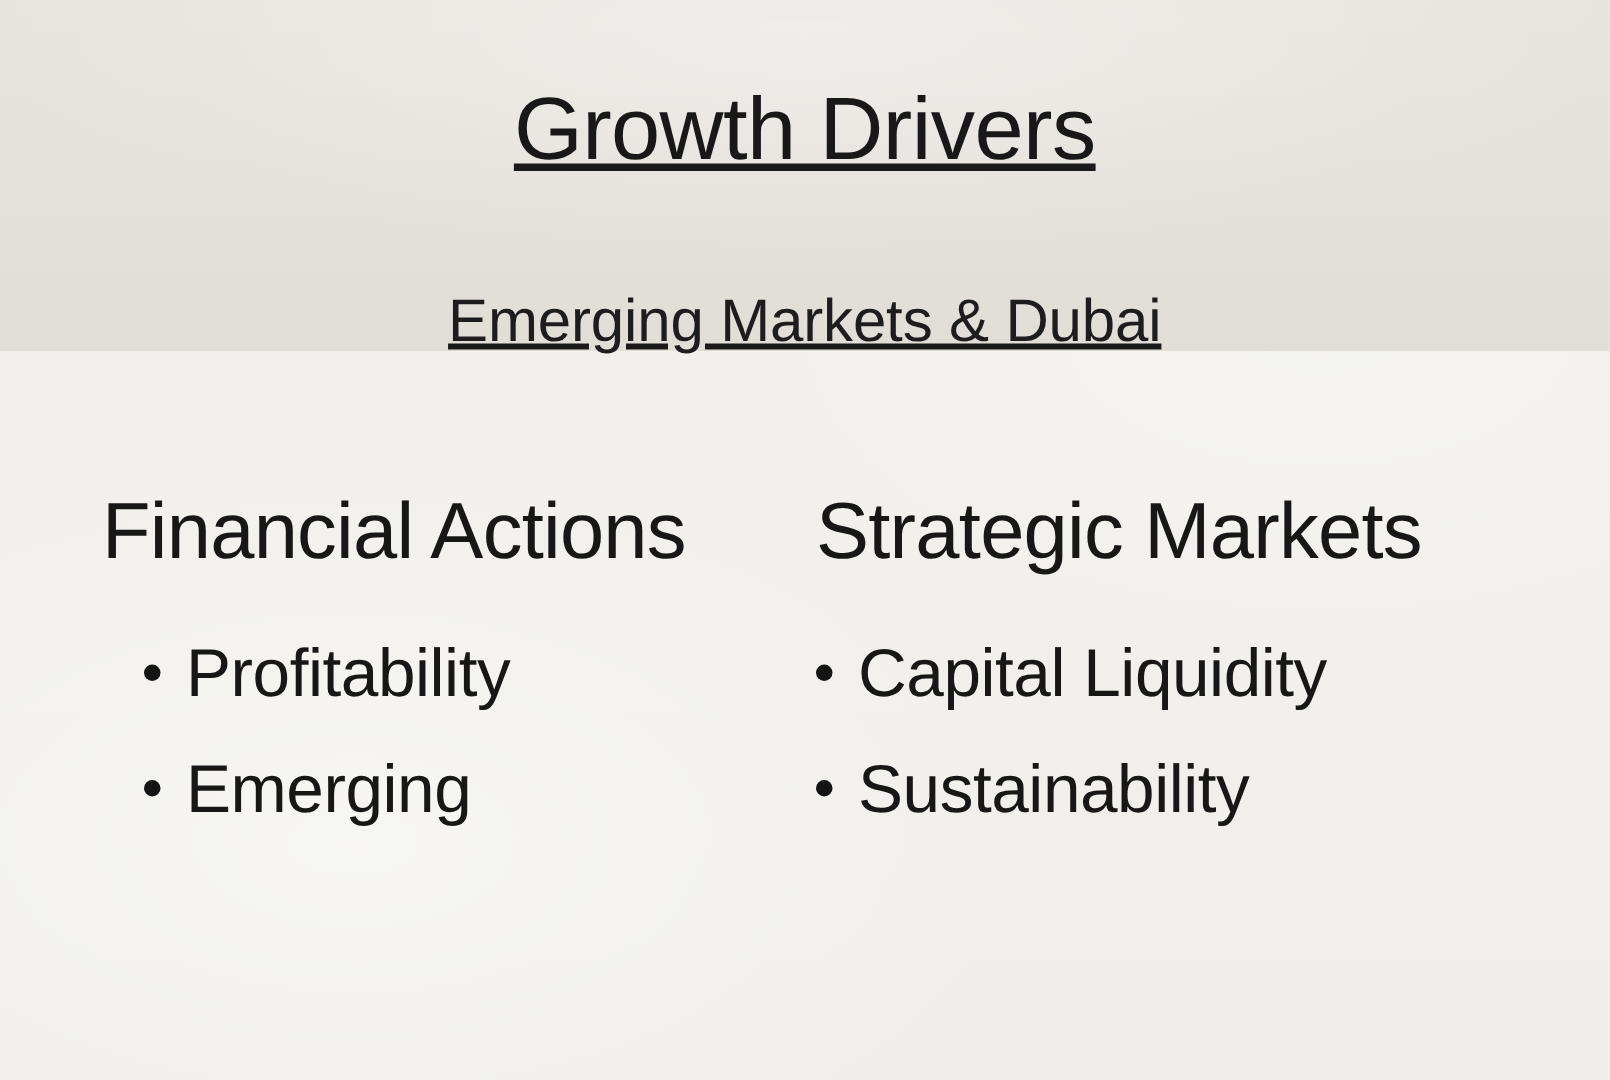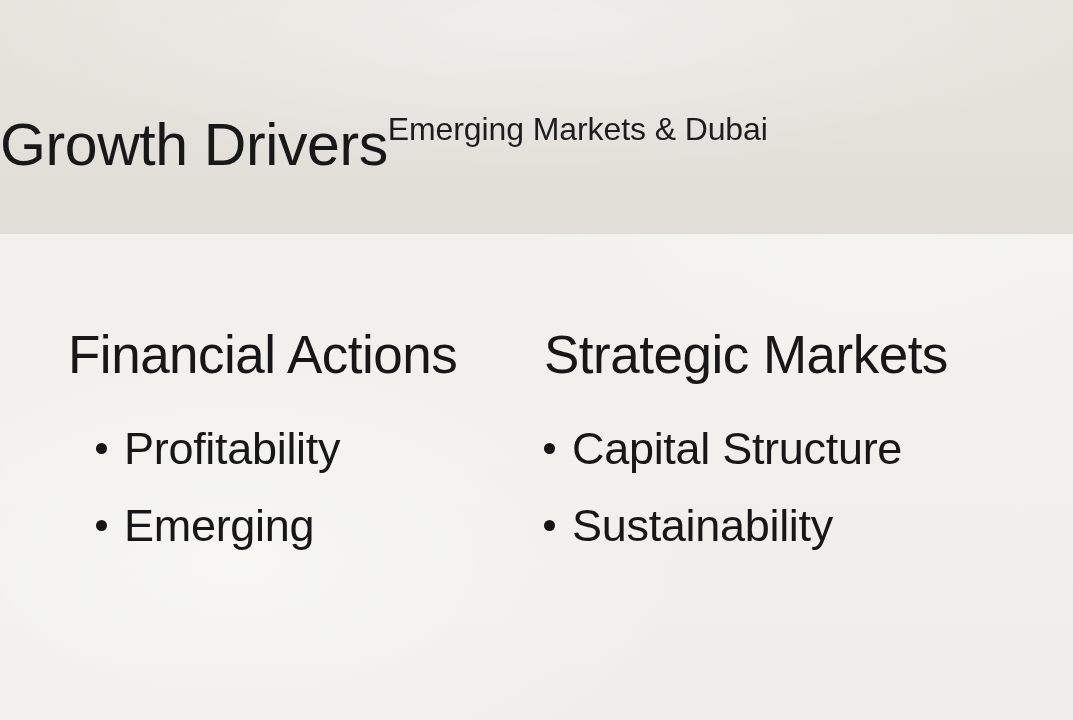--- a/index.html
+++ b/index.html
@@ -31,41 +31,42 @@
     position: absolute;
     left: 0;
     top: 0;
     width: 1073px;
     height: 234px;
     box-sizing: border-box;
     background:
       radial-gradient(ellipse 75% 90% at 50% 10%, rgba(255,255,255,0.38) 0%, rgba(255,255,255,0) 70%),
       linear-gradient(180deg, #e7e4de 0%, #e4e1db 55%, #e1ded7 100%);
     display: flex;
-    flex-direction: row;
+    flex-direction: column;
     align-items: center;
-    justify-content: flex-start;
+    justify-content: space-between;
+    text-decoration: underline;
   }
 
   .slide-title {
     margin: 0;
     padding: 0;
     font-size: 59px;
     font-weight: 400;
     line-height: 1;
     letter-spacing: -0.4px;
     color: #181818;
     margin-top: 57px;
     text-align: center;
   }
 
   .slide-subtitle {
     margin: 0;
     padding: 0;
-    font-size: 32px;
+    font-size: 40px;
     font-weight: 400;
     line-height: 1;
     letter-spacing: -0.1px;
     color: #1d1d1d;
     margin-top: 23px;
     text-align: center;
   }
 
   
   .content {
@@ -157,21 +158,21 @@
           <span class="bullet-text">Emerging</span>
         </li>
       </ul>
     </div>
 
     <div class="column right">
       <h3 class="column-heading">Strategic Markets</h3>
       <ul class="bullet-list">
         <li class="bullet-item">
           <span class="bullet-dot"></span>
-          <span class="bullet-text">Capital Structure</span>
+          <span class="bullet-text">Capital Liquidity</span>
         </li>
         <li class="bullet-item">
           <span class="bullet-dot"></span>
           <span class="bullet-text">Sustainability</span>
         </li>
       </ul>
     </div>
 
   </div>
 </div>

